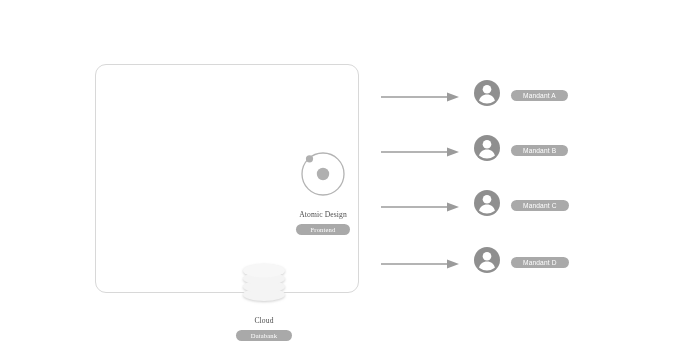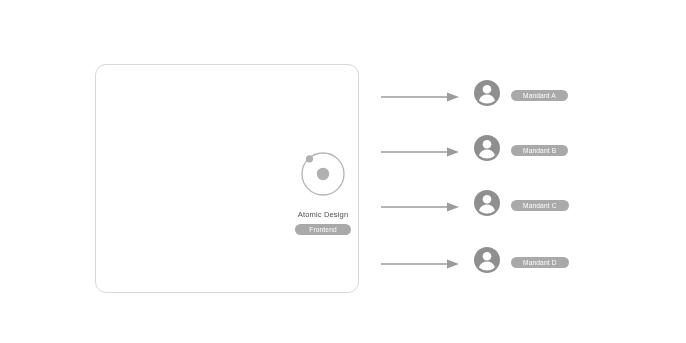--- a/index.html
+++ b/index.html
@@ -28,20 +28,21 @@
   .platform-card {
     position: absolute;
     left: 95px;
     top: 64px;
     width: 264px;
     height: 229px;
     box-sizing: border-box;
     border: 1px solid #d8d8d8;
     border-radius: 11px;
     background: #ffffff;
+    font-family: Liberation Serif, serif;
   }
 
   
   .node {
     position: absolute;
     display: flex;
     flex-direction: column;
     align-items: center;
   }
   .node-icon {
@@ -135,20 +136,39 @@
         <svg width="54" height="54" viewBox="0 0 54 54" xmlns="http://www.w3.org/2000/svg">
           <circle cx="27" cy="29" r="21" fill="none" stroke="#b3b3b3" stroke-width="1.3"></circle>
           <circle cx="27" cy="29" r="6.2" fill="#b0b0b0"></circle>
           <circle cx="13.5" cy="13.8" r="3.6" fill="#b0b0b0"></circle>
         </svg>
       </span>
       <span class="node-label">Atomic Design</span>
       <span class="badge">Frontend</span>
     </div>
 
+    <div class="node node-cloud">
+      <span class="node-icon">
+        <svg width="58" height="48" viewBox="0 0 58 48" xmlns="http://www.w3.org/2000/svg">
+          <defs>
+            <filter id="dbshadow" x="-30%" y="-30%" width="160%" height="200%">
+              <feDropShadow dx="0" dy="1.1" stdDeviation="0.9" flood-color="#c9c9c9" flood-opacity="0.85"></feDropShadow>
+            </filter>
+          </defs>
+          <g filter="url(#dbshadow)">
+            <ellipse cx="29" cy="37.5" rx="21" ry="6.4" fill="#f4f4f4"></ellipse>
+            <ellipse cx="29" cy="29.5" rx="21" ry="6.4" fill="#f4f4f4"></ellipse>
+            <ellipse cx="29" cy="21.5" rx="21" ry="6.4" fill="#f4f4f4"></ellipse>
+            <ellipse cx="29" cy="13.5" rx="21" ry="6.9" fill="#f7f7f7"></ellipse>
+          </g>
+        </svg>
+      </span>
+      <span class="node-label">Cloud</span>
+      <span class="badge">Databank</span>
+    </div>
 
 
   </div>
 
   <div class="arrow arrow-1">
     <svg width="80" height="12" viewBox="0 0 80 12" xmlns="http://www.w3.org/2000/svg">
       <line x1="0" y1="6" x2="68" y2="6" stroke="#9b9b9b" stroke-width="1.5"></line>
       <polygon points="66,1.4 78,6 66,10.6" fill="#9b9b9b"></polygon>
     </svg>
   </div>

